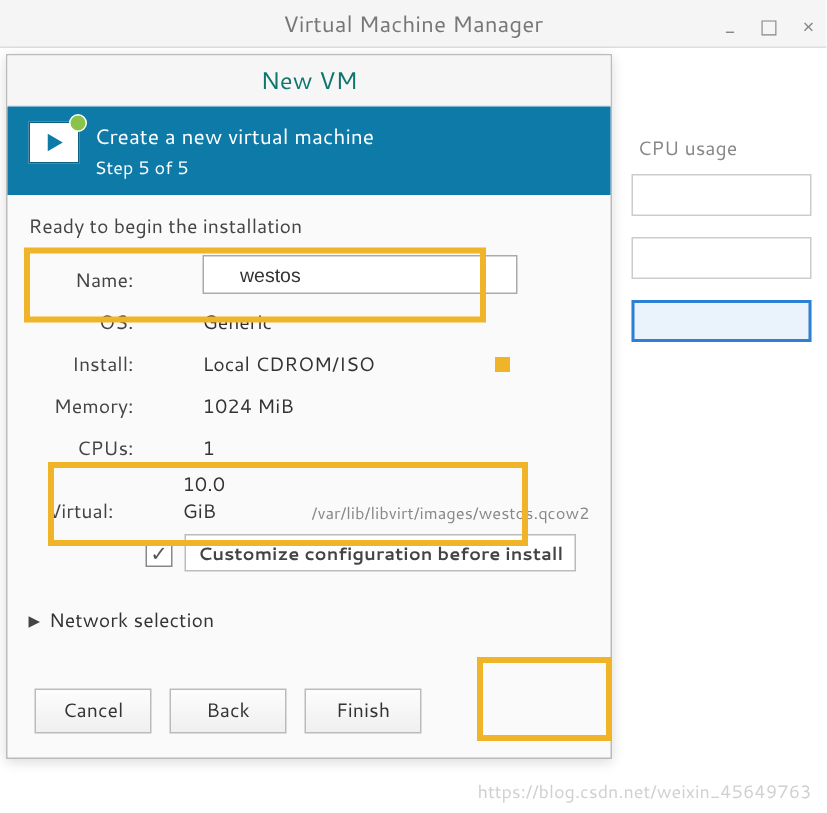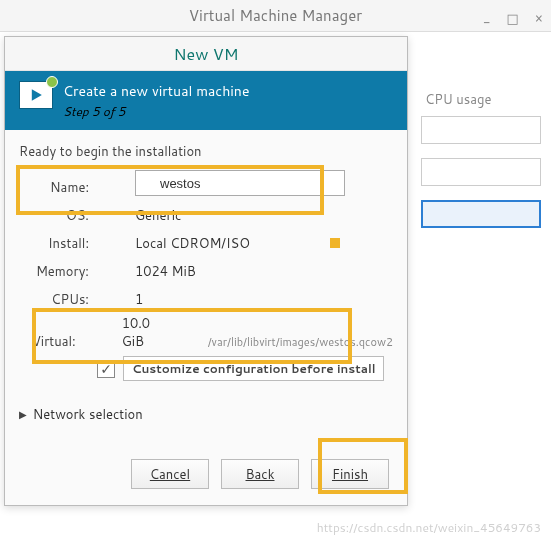--- a/index.html
+++ b/index.html
@@ -105,21 +105,21 @@
   .dialog-header .vm-icon svg { width: 20px; height: 20px; }
   .dialog-header .badge {
     position: absolute;
     top: -6px; right: -6px;
     width: 12px; height: 12px;
     border-radius: 50%;
     background: #8bc34a;
     border: 1px solid #fff;
   }
   .dialog-header .hdr-text .t1 { font-size: 14px; }
-  .dialog-header .hdr-text .t2 { font-size: 12px; color: #000000; margin-top: 2px; font-style: italic; }
+  .dialog-header .hdr-text .t2 { font-size: 12px; color: #ffffff; margin-top: 2px; }
   .dialog-body {
     flex: 1;
     padding: 12px 14px 0 14px;
     color: #555;
     position: relative;
   }
   .ready-line { font-size: 13px; color: #444; margin-bottom: 10px; }
   .kv-row {
     display: flex;
     align-items: flex-end;
@@ -172,23 +172,21 @@
     display: flex;
     align-items: center;
     gap: 6px;
     color: #333;
     font-size: 13px;
   }
   .expander .tri { font-size: 10px; color: #444; }
   .dialog-buttons {
     display: flex;
     gap: 12px;
-    justify-content: flex-end;
     padding: 14px 18px 16px;
-    text-decoration: underline;
   }
   .btn {
     min-width: 78px;
     height: 30px;
     border: 1px solid #bbb;
     background: linear-gradient(#fdfdfd,#efefef);
     color: #333;
     font-size: 13px;
     display: flex;
     align-items: center;
@@ -301,13 +299,13 @@
     <div class="btn">Back</div>
     <div class="btn">Finish</div>
   </div>
 </div>
 
 <div class="hl hl1"></div>
 <div class="hl hl2"></div>
 <div class="hl hl3"></div>
 <div class="hl-dot"></div>
 
-<div class="watermark">https://csdn.csdn.net/weixin_45649763</div>
+<div class="watermark">https://blog.csdn.net/weixin_45649763</div>
 
 </body></html>

